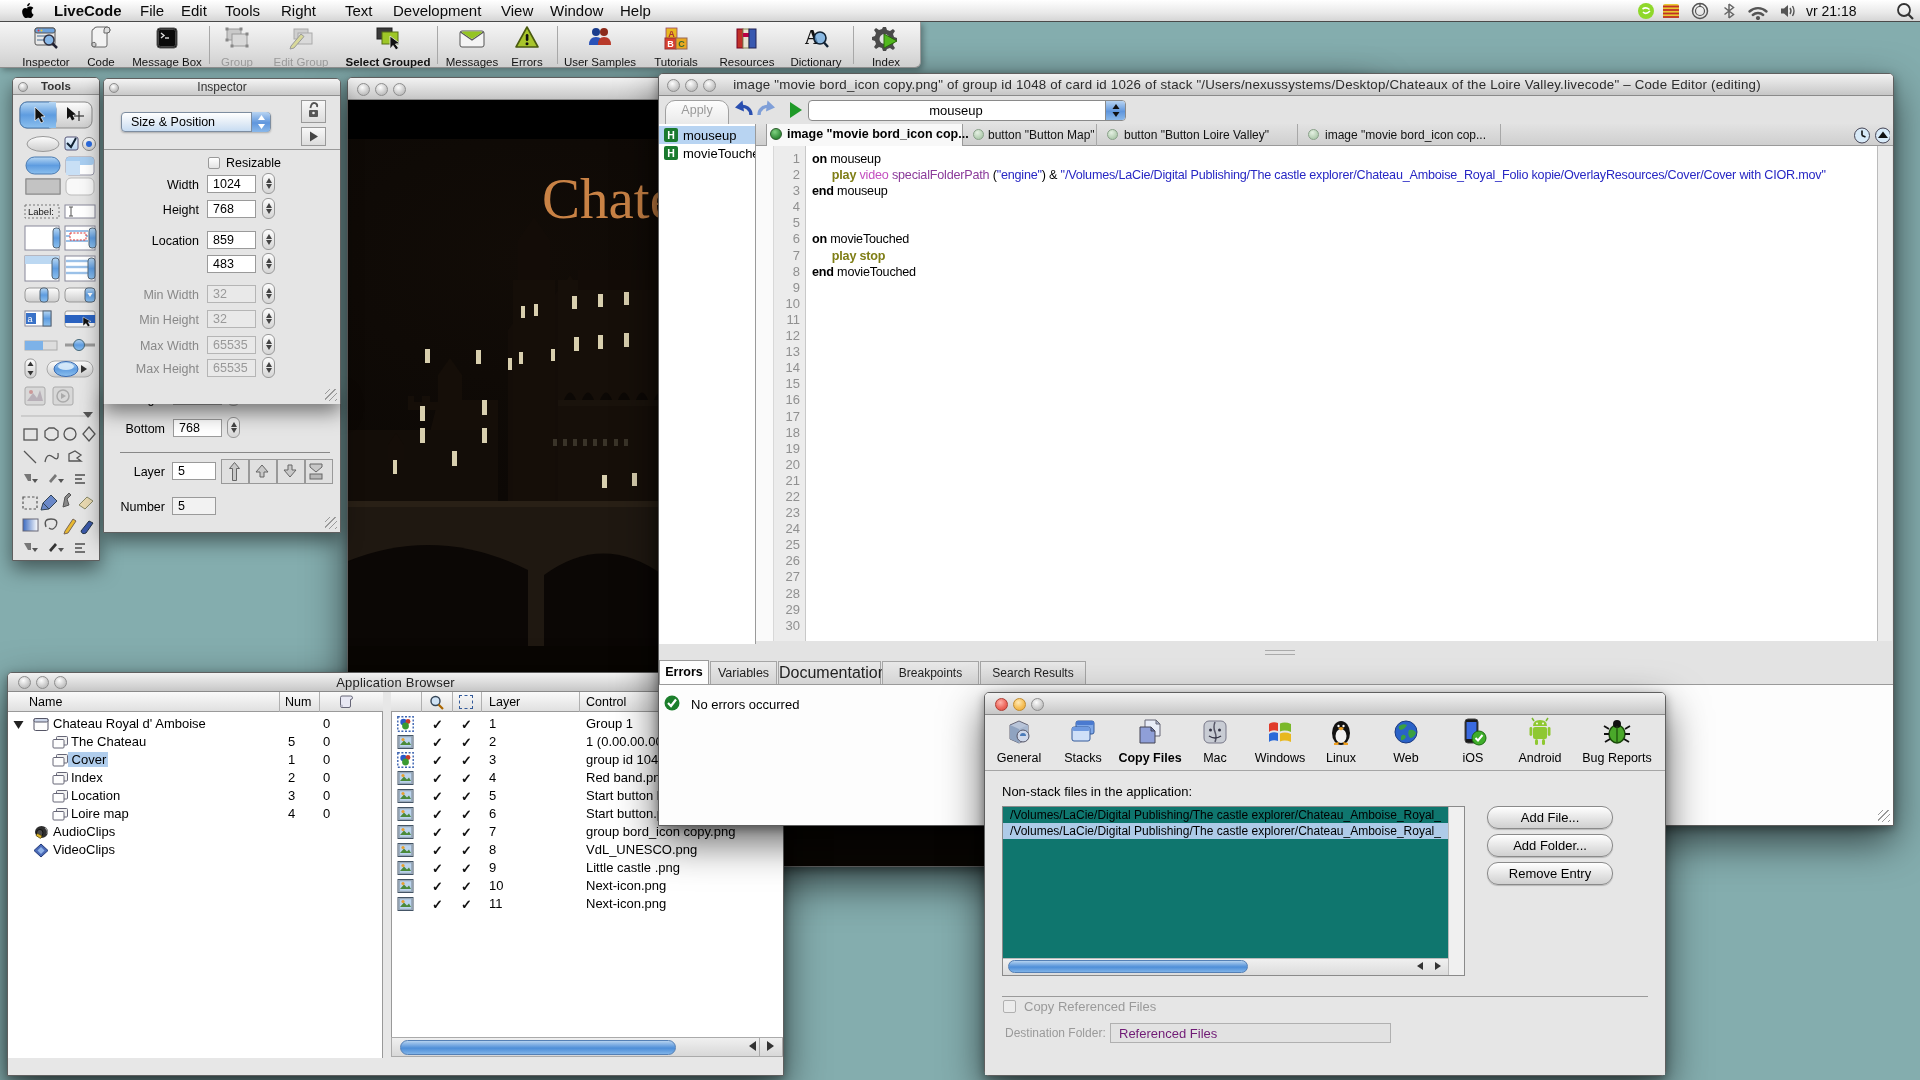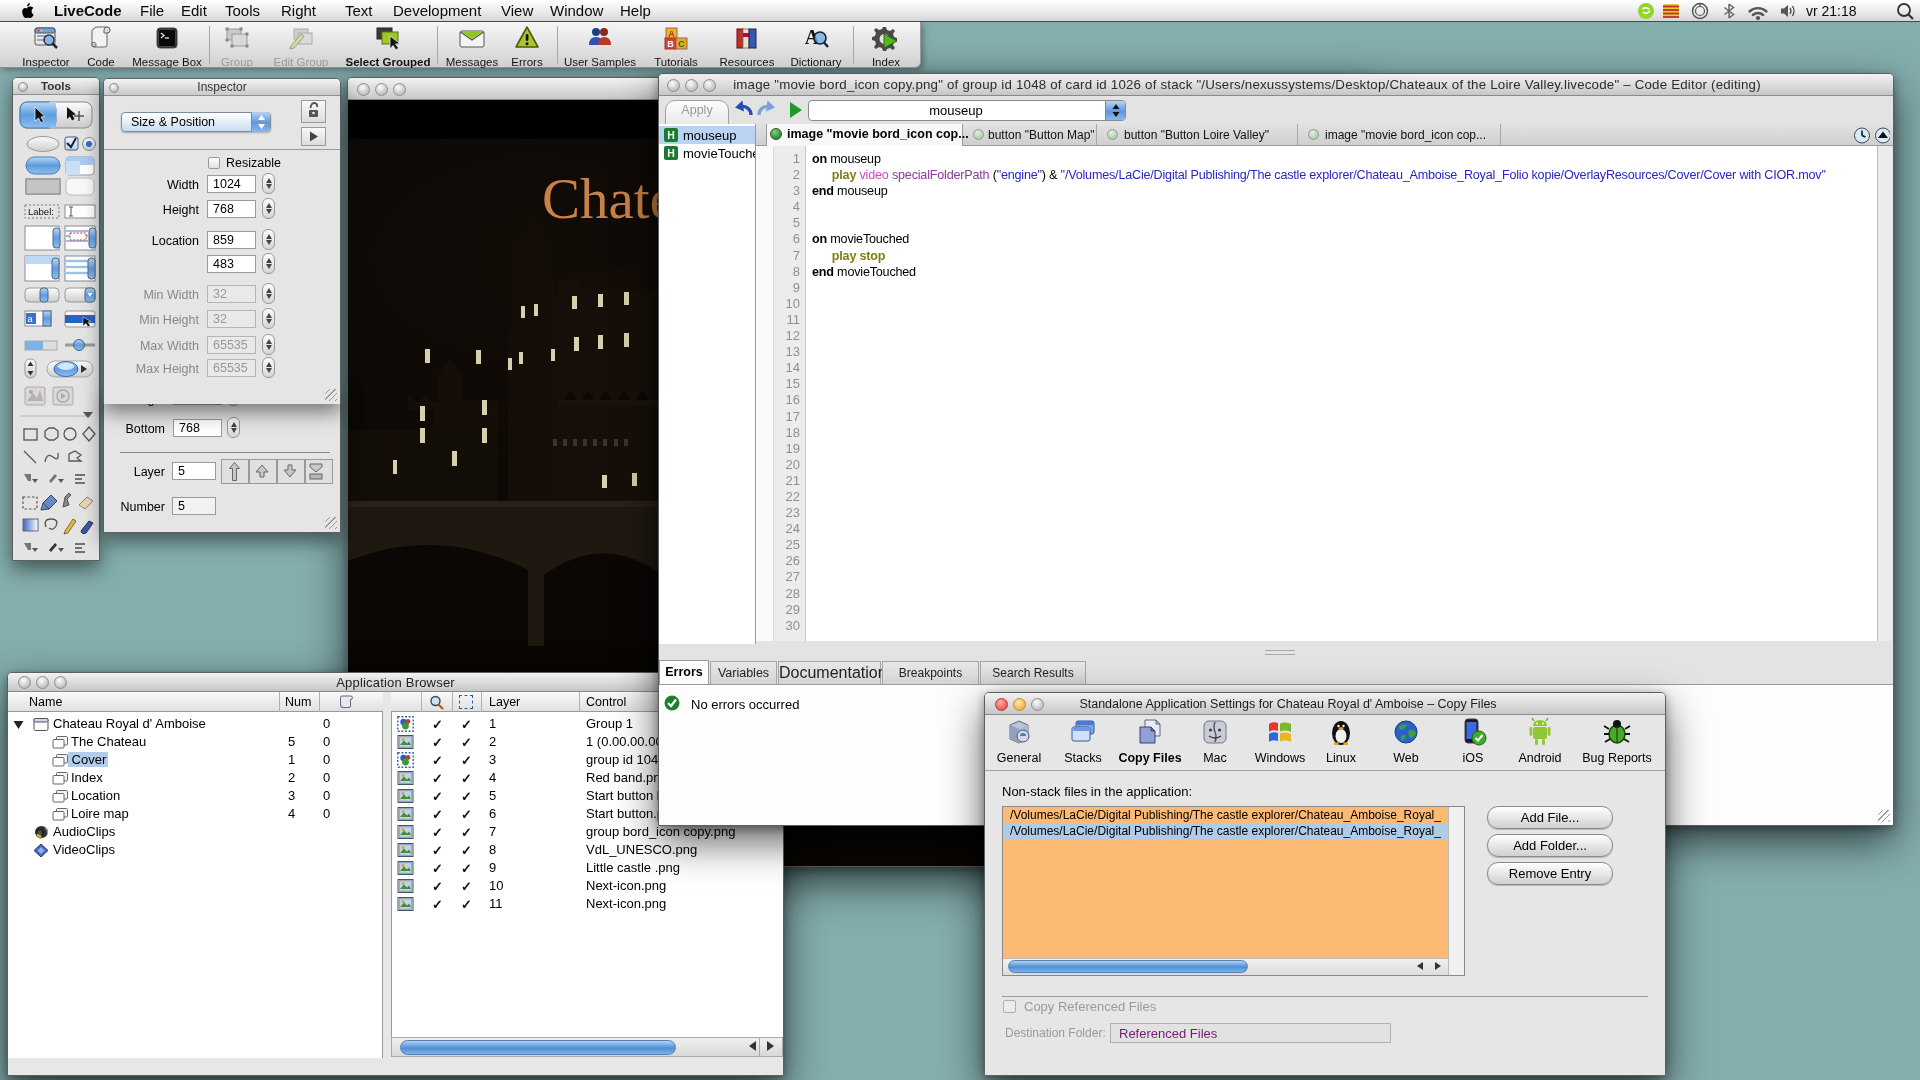--- a/index.html
+++ b/index.html
@@ -765,21 +765,20 @@
       <div class="grip" style="right:3px; bottom:3px;"></div>
     </div>
   </div>
 </div>
 
 <div class="win" id="dialog" style="left:984px; top:692px; width:682px; height:384px; border-radius:5px 5px 5px 5px;">
   <div class="tbar" style="height:22px;">
     <div class="tl" style="left:10px; background:radial-gradient(circle at 40% 32%, #ffb3ab, #ee6a5f 55%, #d8473c); border-color:#b03d33;"></div>
     <div class="tl" style="left:28px; background:radial-gradient(circle at 40% 32%, #ffe9b5, #f6bf57 55%, #e9a43a); border-color:#c08b2e;"></div>
     <div class="tl" style="left:46px;"></div>
-    <div class="ttl" style="font-size:12.5px; letter-spacing:0; color:#1a1a1a; right:74px;">Standalone Application Settings for Chateau Royal d' Amboise – Copy Files</div>
   </div>
   <div id="dlgbody" style="position:absolute; left:0; top:22px; width:680px; height:360px; background:#e6e6e6;">
     <style>
       .dti { position:absolute; top:2px; text-align:center; }
       .dti .lbl { display:block; font-size:12.5px; color:#000; margin-top:0px; }
       .dti.sel .lbl { font-weight:bold; }
     </style>
     <div class="dti" style="left:6px; width:56px;">
       <svg width="30" height="30" viewBox="0 0 30 30">
           <path d="M6 8 L15 4 L24 8 L24 22 L15 26 L6 22z" fill="#b8c4d8" stroke="#667"></path>
@@ -876,21 +875,21 @@
           <ellipse cx="15" cy="17" rx="8" ry="9" fill="#4aa82a" stroke="#1a4a0a" stroke-width="1.5"></ellipse>
           <circle cx="15" cy="7" r="4" fill="#111"></circle>
           <path d="M7 12 L2 9 M7 17 L2 17 M8 22 L3 25 M23 12 L28 9 M23 17 L28 17 M22 22 L27 25" stroke="#111" stroke-width="1.8"></path>
           <line x1="15" y1="9" x2="15" y2="25" stroke="#1a4a0a" stroke-width="1.2"></line>
         </svg>
       <span class="lbl">Bug Reports</span>
     </div>
     <div style="position:absolute; left:0; top:55px; width:680px; height:1px; background:#a5a5a5;"></div>
     <span style="position:absolute; left:17px; top:69px; font-size:13px; color:#000;">Non-stack files in the application:</span>
 
-    <div style="position:absolute; left:17px; top:91px; width:463px; height:170px; background:#fdba74; border:1px solid #8a8a8a;">
+    <div style="position:absolute; left:17px; top:91px; width:463px; height:170px; background:#0f766e; border:1px solid #8a8a8a;">
       <div style="position:absolute; left:0; top:0; right:16px; height:16px; font-size:12px; white-space:nowrap; overflow:hidden; color:#000; padding-left:7px; line-height:16px;">/Volumes/LaCie/Digital Publishing/The castle explorer/Chateau_Amboise_Royal_</div>
       <div style="position:absolute; left:0; top:16px; right:16px; height:16px; font-size:12px; white-space:nowrap; overflow:hidden; color:#000; padding-left:7px; line-height:16px; background:#aecbe8;">/Volumes/LaCie/Digital Publishing/The castle explorer/Chateau_Amboise_Royal_</div>
       <div style="position:absolute; right:0; top:0; width:16px; height:168px; background:#f0f0f0; border-left:1px solid #bbb;"></div>
       <div style="position:absolute; left:0; bottom:0; right:16px; height:17px; background:linear-gradient(#f0f0f0,#dcdcdc); border-top:1px solid #bbb;">
         <div style="position:absolute; left:5px; top:1px; width:240px; height:13px; border-radius:7px; background:linear-gradient(#b4d2f0,#4e8ed8 55%,#7fb3e8); border:1px solid #5580b5;"></div>
         <div style="position:absolute; right:25px; top:3px; width:0; height:0; border-top:4.5px solid transparent; border-bottom:4.5px solid transparent; border-right:6px solid #333;"></div>
         <div style="position:absolute; right:7px; top:3px; width:0; height:0; border-top:4.5px solid transparent; border-bottom:4.5px solid transparent; border-left:6px solid #333;"></div>
       </div>
     </div>
 

